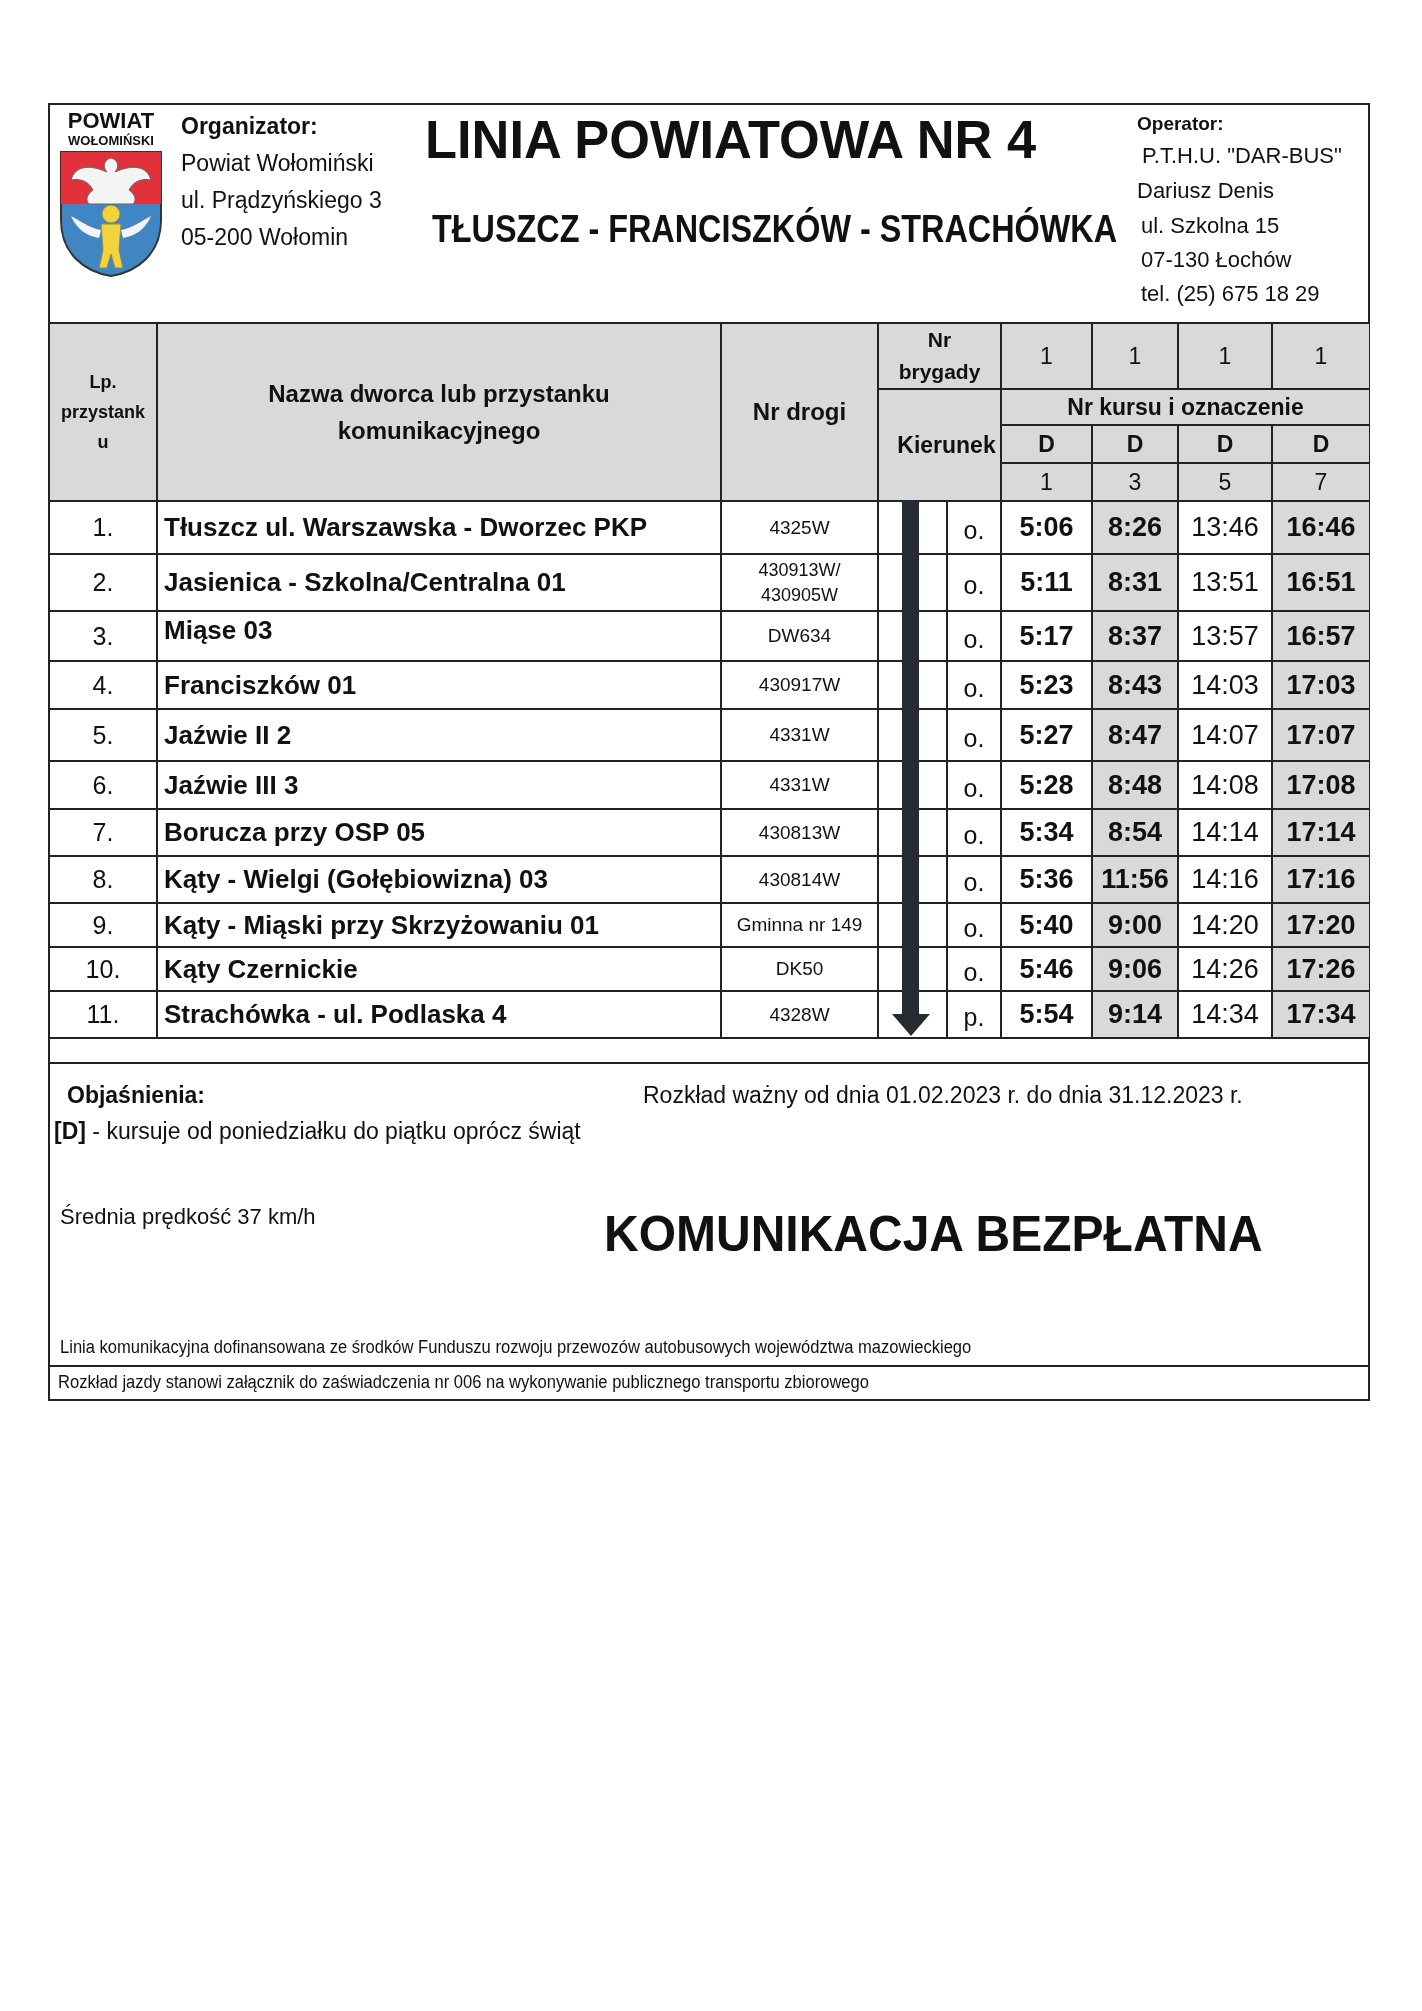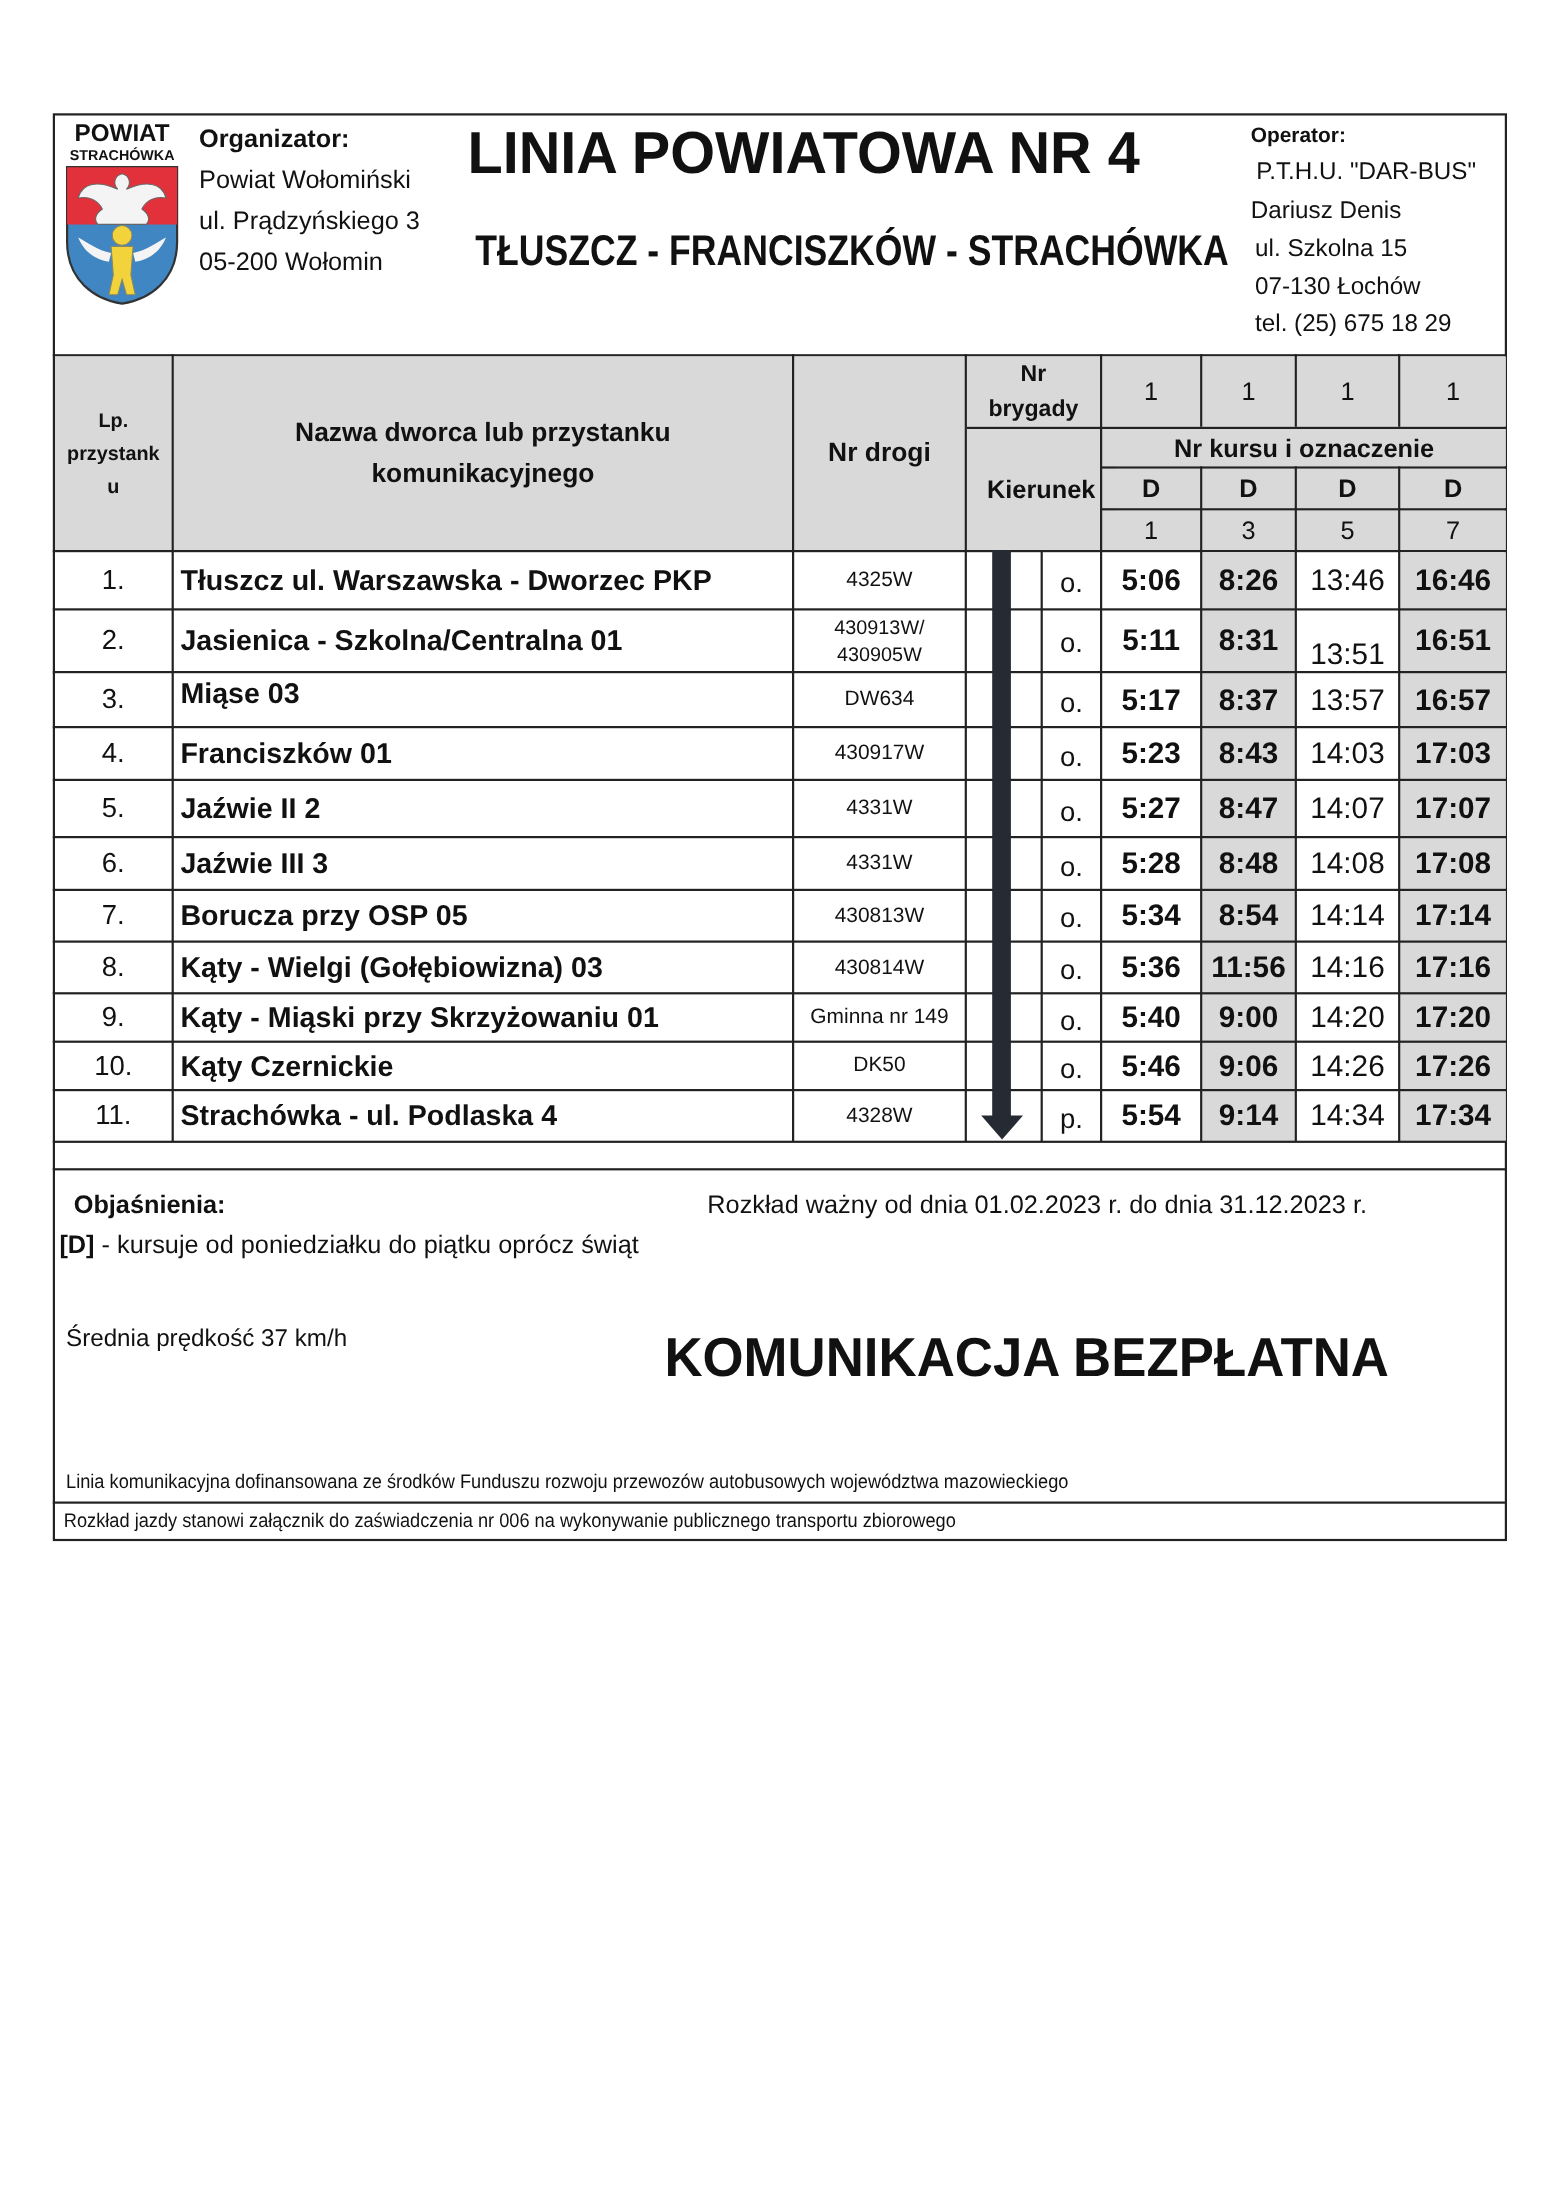--- a/index.html
+++ b/index.html
@@ -14,21 +14,21 @@
   .left { justify-content:flex-start; padding-left:6px; }
   .logo-title { font-weight:bold; text-align:center; line-height:1; }
 </style>
 </head>
 <body>
 
 <div class="frame"></div>
 
 <div class="abs" style="left:56px;top:110px;width:110px;height:170px;">
   <div class="logo-title" style="font-size:22px;">POWIAT</div>
-  <div class="logo-title" style="font-size:13px;margin-top:2px;">STRACHÓWKA</div>
+  <div class="logo-title" style="font-size:13px;margin-top:2px;">WOŁOMIŃSKI</div>
   <svg width="104" height="128" viewBox="0 0 104 128" style="margin-top:3px;margin-left:3px;">
     <path d="M2 2 H102 V70 C102 104 78 122 52 126 C26 122 2 104 2 70 Z" fill="#3f86c2" stroke="#333" stroke-width="2"></path>
     <path d="M2 2 H102 V54 H2 Z" fill="#e2313a"></path>
     <path d="M52 8 C44 10 44 18 48 22 C30 14 16 16 12 30 C22 28 30 32 34 40 C28 44 26 50 30 54 L74 54 C78 50 76 44 70 40 C74 32 82 28 92 30 C88 16 74 14 56 22 C60 18 60 10 52 8 Z" fill="#f4f4f4" stroke="#666" stroke-width="1"></path>
     <circle cx="52" cy="64" r="9" fill="#f2d33b" stroke="#886" stroke-width="1"></circle>
     <path d="M42 74 H62 L60 100 L64 118 H56 L52 104 L48 118 H40 L44 100 Z" fill="#f2d33b" stroke="#886" stroke-width="1"></path>
     <path d="M12 66 C20 70 30 78 42 80 L40 88 C28 86 18 80 12 66 Z" fill="#f4f4f4"></path>
     <path d="M92 66 C84 70 74 78 62 80 L64 88 C76 86 86 80 92 66 Z" fill="#f4f4f4"></path>
   </svg>
 </div>
@@ -136,21 +136,21 @@
     <div class="cell bold" style="left:1273px;top:502px;width:96px;height:51px;font-size:27px;">16:46</div>
     <div class="cell " style="left:50px;top:555px;width:106px;height:55px;font-size:25px;">2.</div>
     <div class="cell bold left" style="left:158px;top:555px;width:562px;height:55px;font-size:26px;white-space:nowrap;">Jasienica - Szkolna/Centralna 01</div>
     <div class="cell " style="left:722px;top:555px;width:155px;height:55px;font-size:18px;line-height:25px;flex-direction:column;">
       <span>430913W/</span>
       <span>430905W</span>
     </div>
     <div class="cell " style="left:948px;top:561px;width:52px;height:49px;font-size:25px;">o.</div>
     <div class="cell bold" style="left:1002px;top:555px;width:89px;height:55px;font-size:27px;">5:11</div>
     <div class="cell bold" style="left:1093px;top:555px;width:84px;height:55px;font-size:27px;">8:31</div>
-    <div class="cell " style="left:1179px;top:568px;width:92px;height:55px;font-size:27px;">13:51</div>
+    <div class="cell " style="left:1179px;top:555px;width:92px;height:55px;font-size:27px;">13:51</div>
     <div class="cell bold" style="left:1273px;top:555px;width:96px;height:55px;font-size:27px;">16:51</div>
     <div class="cell " style="left:50px;top:612px;width:106px;height:48px;font-size:25px;">3.</div>
     <div class="cell bold left" style="left:158px;top:612px;width:562px;height:36px;font-size:26px;white-space:nowrap;">Miąse 03</div>
     <div class="cell " style="left:722px;top:612px;width:155px;height:48px;font-size:19px;">DW634</div>
     <div class="cell " style="left:948px;top:618px;width:52px;height:42px;font-size:25px;">o.</div>
     <div class="cell bold" style="left:1002px;top:612px;width:89px;height:48px;font-size:27px;">5:17</div>
     <div class="cell bold" style="left:1093px;top:612px;width:84px;height:48px;font-size:27px;">8:37</div>
     <div class="cell " style="left:1179px;top:612px;width:92px;height:48px;font-size:27px;">13:57</div>
     <div class="cell bold" style="left:1273px;top:612px;width:96px;height:48px;font-size:27px;">16:57</div>
     <div class="cell " style="left:50px;top:662px;width:106px;height:46px;font-size:25px;">4.</div>

